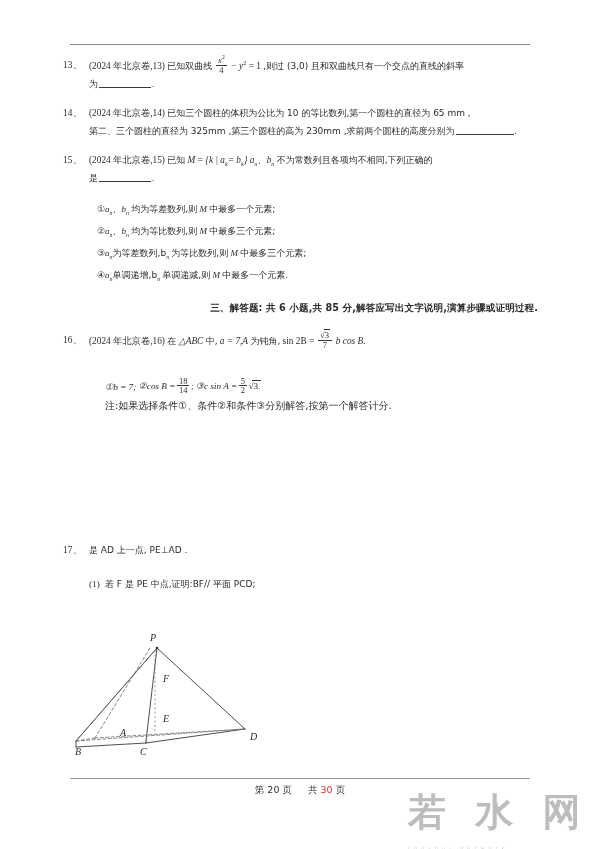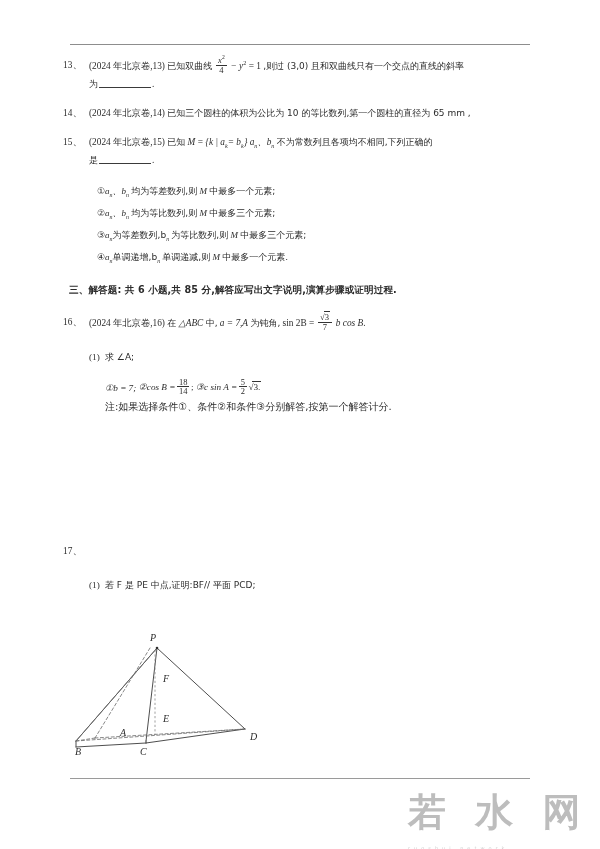--- a/index.html
+++ b/index.html
@@ -79,20 +79,21 @@
 
   .opts{padding:0 62px 0 97px;font-size:9px;line-height:22px;}
   .opt{display:block;}
 
   .sect{
     padding:0 62px 0 63px;
     font-size:9.6px;
     font-weight:bold;
     font-family:"DejaVu Sans","Liberation Sans",sans-serif;
     letter-spacing:.1px;
+    text-align:right;
   }
   .sect .sp{display:inline-block;width:6px;}
 
   .subs{padding:0 62px 0 89px;font-size:9.2px;line-height:19px;}
   .sub{display:block;}
   .sub .lbl{display:inline-block;width:16px;}
   .note{display:block;padding-left:16px;font-size:10px;}
   .indent{padding-left:16px;display:block;}
 
   
@@ -156,20 +157,23 @@
     </div>
 
     <div class="gap-s"></div>
 
     <div class="prob">
       <div class="num">14、</div>
       <div class="body">
         <span class="ln">
           <span>(2024 年北京卷,14)</span>
           <span class="zh">已知三个圆柱的体积为公比为 10 的等比数列,第一个圆柱的直径为 65 mm ,</span>
+        </span>
+        <span class="ln">
+          <span class="zh">第二、三个圆柱的直径为 325mm ,第三个圆柱的高为 230mm ,求前两个圆柱的高度分别为</span><span class="blank w2"></span><span>.</span>
         </span>
       </div>
     </div>
 
     <div class="gap-s"></div>
 
     <div class="prob">
       <div class="num">15、</div>
       <div class="body">
         <span class="ln">
@@ -240,38 +244,36 @@
             <span class="b">7</span>
           </span>
           <span class="mi">b cos B</span><span>.</span>
         </span>
       </div>
     </div>
 
     <div class="gap-m"></div>
 
     <div class="subs">
-      <span class="sub">
-        <span class="lbl">(1)</span><span class="zh">求 ∠A;</span>
-      </span>
       <div class="gap-s"></div>
       <span class="indent">
         <span class="mi">①b = 7;</span>
         <span><span class="mi">②cos B =</span><span class="frac"><span class="t">18</span><span class="b">14</span></span><span>;</span></span>
         <span><span class="mi">③c sin A =</span><span class="frac"><span class="t">5</span><span class="b">2</span></span><span class="sqrt"><span class="rad">√</span><span class="arg">3.</span></span></span>
       </span>
       <span class="note zh">注:如果选择条件①、条件②和条件③分别解答,按第一个解答计分.</span>
     </div>
 
     <div class="gap-xxl"></div>
     <div class="gap-xl"></div>
 
     <div class="prob">
       <div class="num">17、</div>
       <div class="body">
+        <span class="ln zh">是 AD 上一点, PE⊥AD .</span>
       </div>
     </div>
 
     <div class="gap-m"></div>
 
     <div class="subs">
       <span class="sub">
         <span class="lbl">(1)</span><span class="zh">若 F 是 PE 中点,证明:BF// 平面 PCD;</span>
       </span>
       <div class="gap-s"></div>
@@ -307,19 +309,28 @@
     <span class="figlbl" style="left:101px;top:33px;">F</span>
     <span class="figlbl" style="left:101px;top:73px;">E</span>
     <span class="figlbl" style="left:58px;top:87px;">A</span>
     <span class="figlbl" style="left:13px;top:106px;">B</span>
     <span class="figlbl" style="left:78px;top:106px;">C</span>
     <span class="figlbl" style="left:188px;top:91px;">D</span>
   </div>
 
   <div class="rule-bottom"></div>
 
+  <div class="footer">
+    <span>第</span>
+    <span>20</span>
+    <span>页</span>
+    <span class="sp"></span>
+    <span>共</span>
+    <span class="red">30</span>
+    <span>页</span>
+  </div>
 
   <div class="watermark">
     <span>若 水 网</span>
     <span class="sub">ruoshui  network</span>
   </div>
 
 </div>
 
 </body></html>

